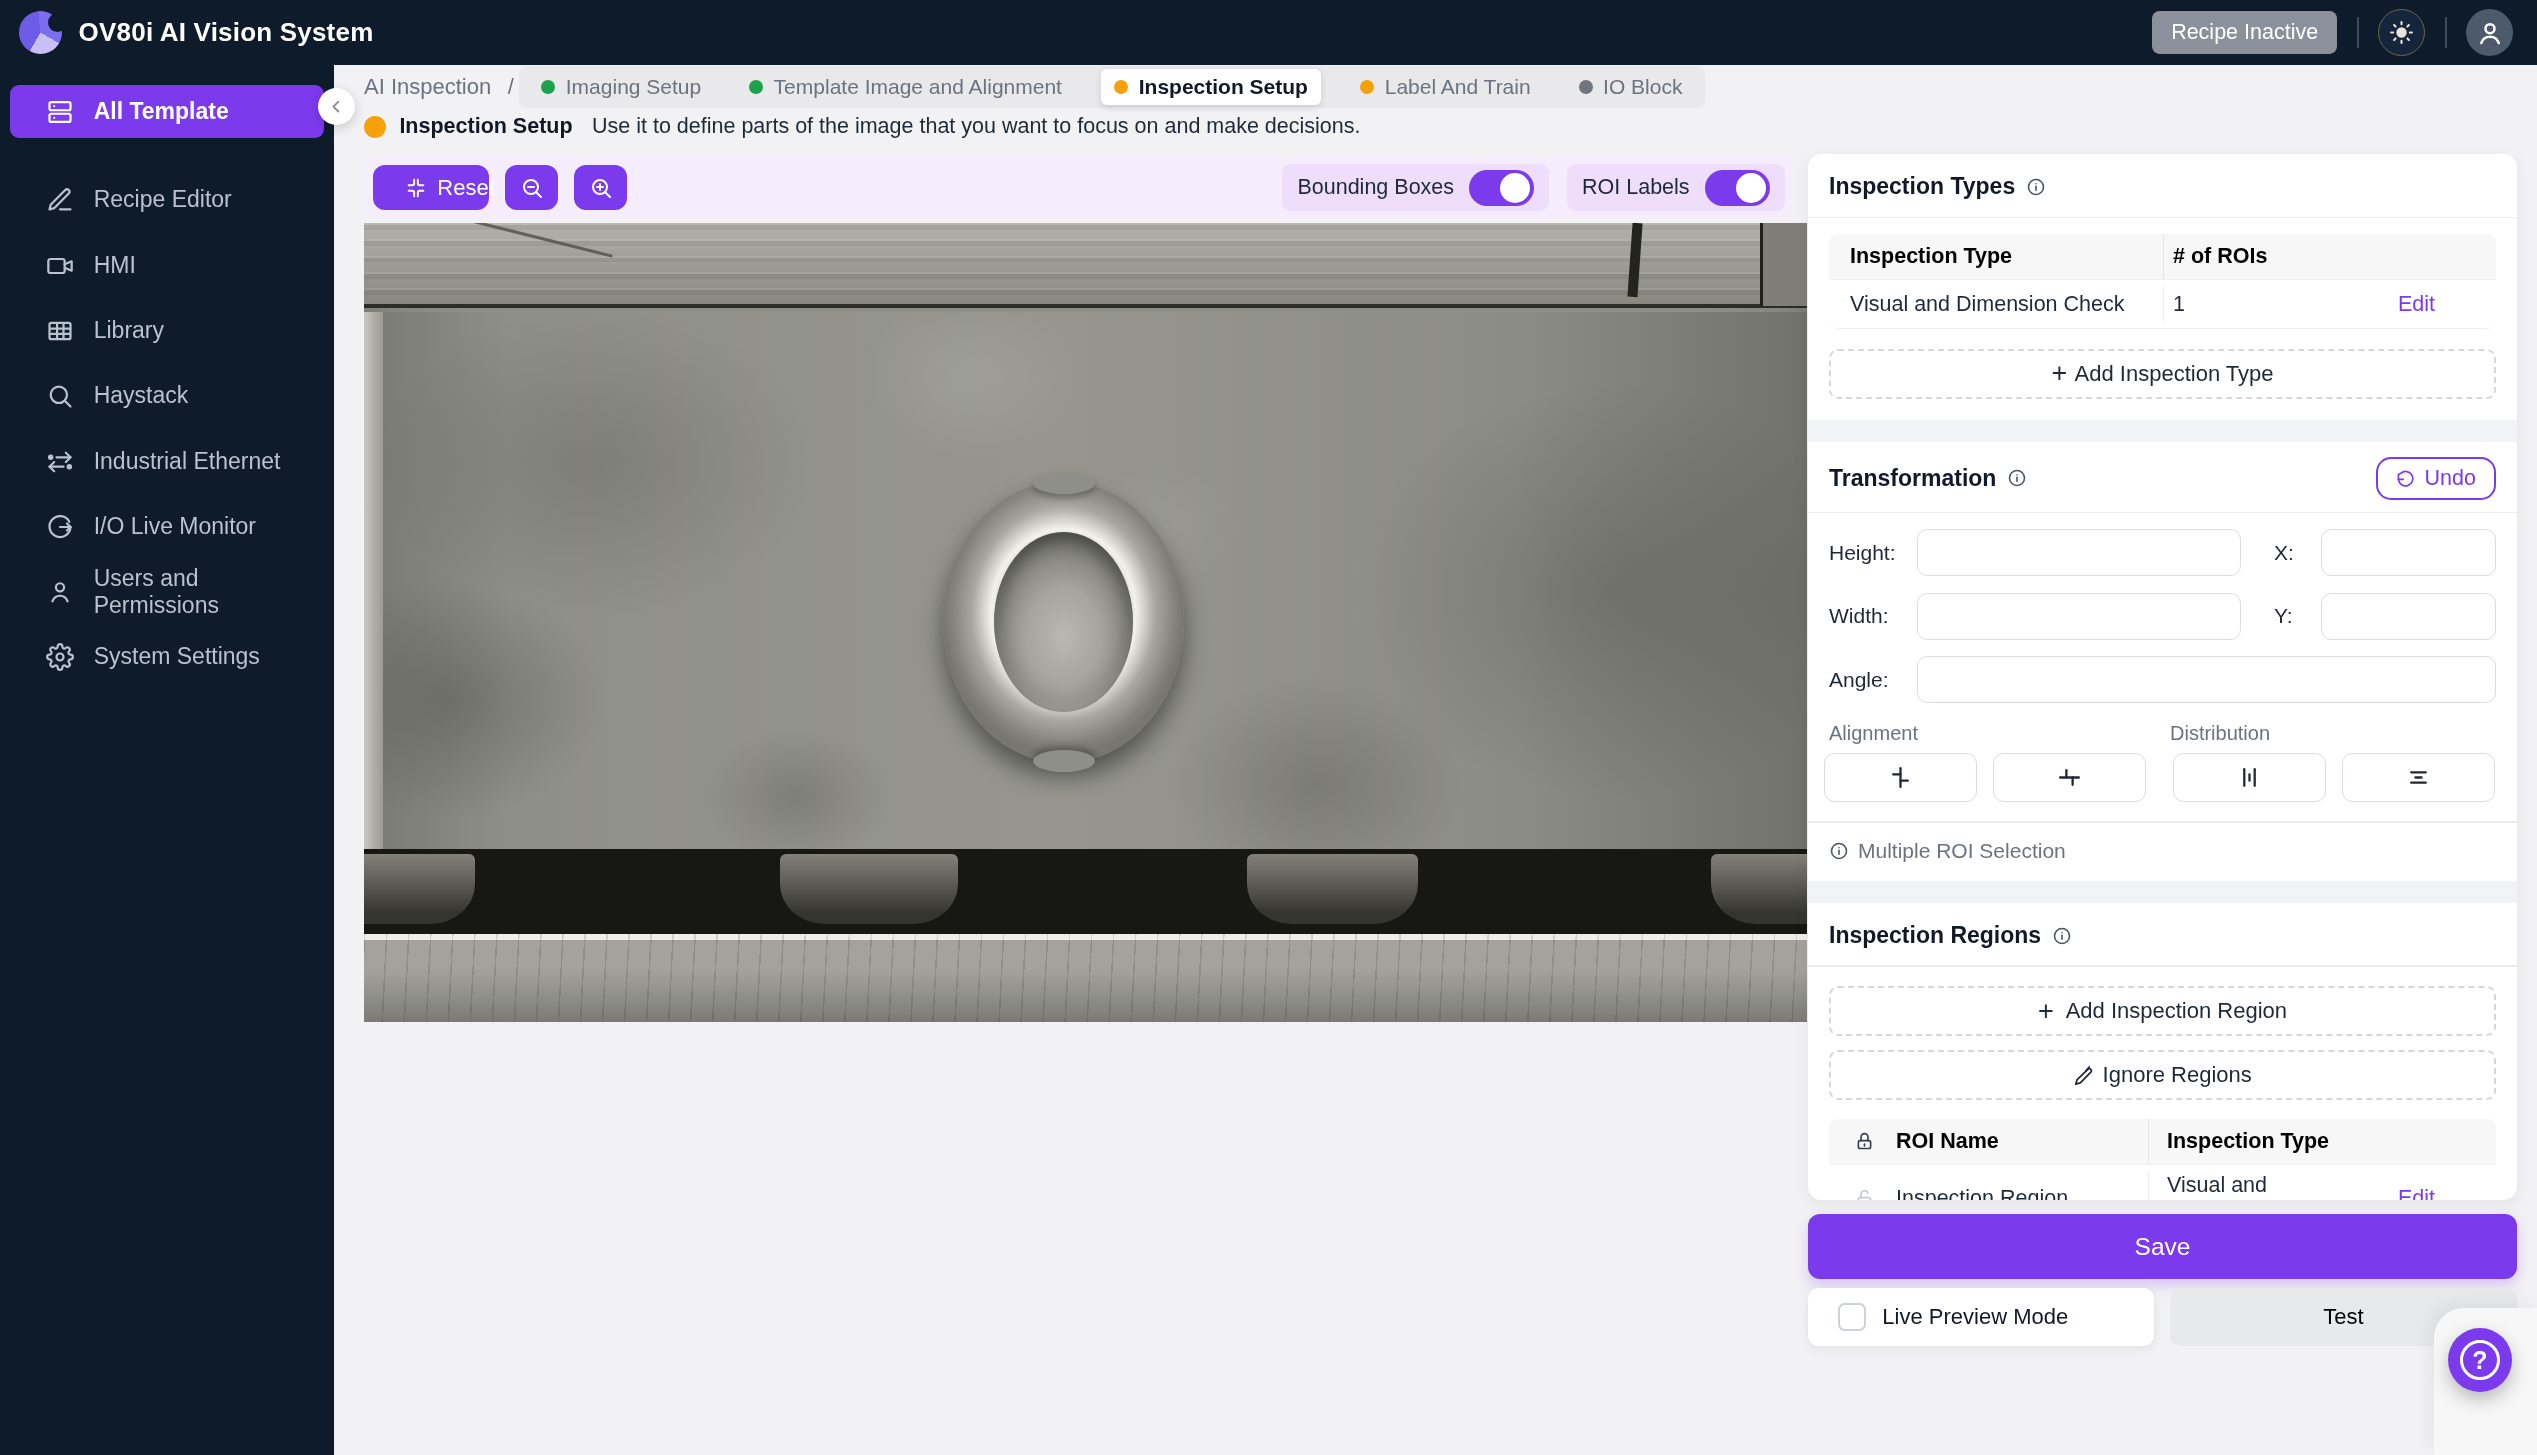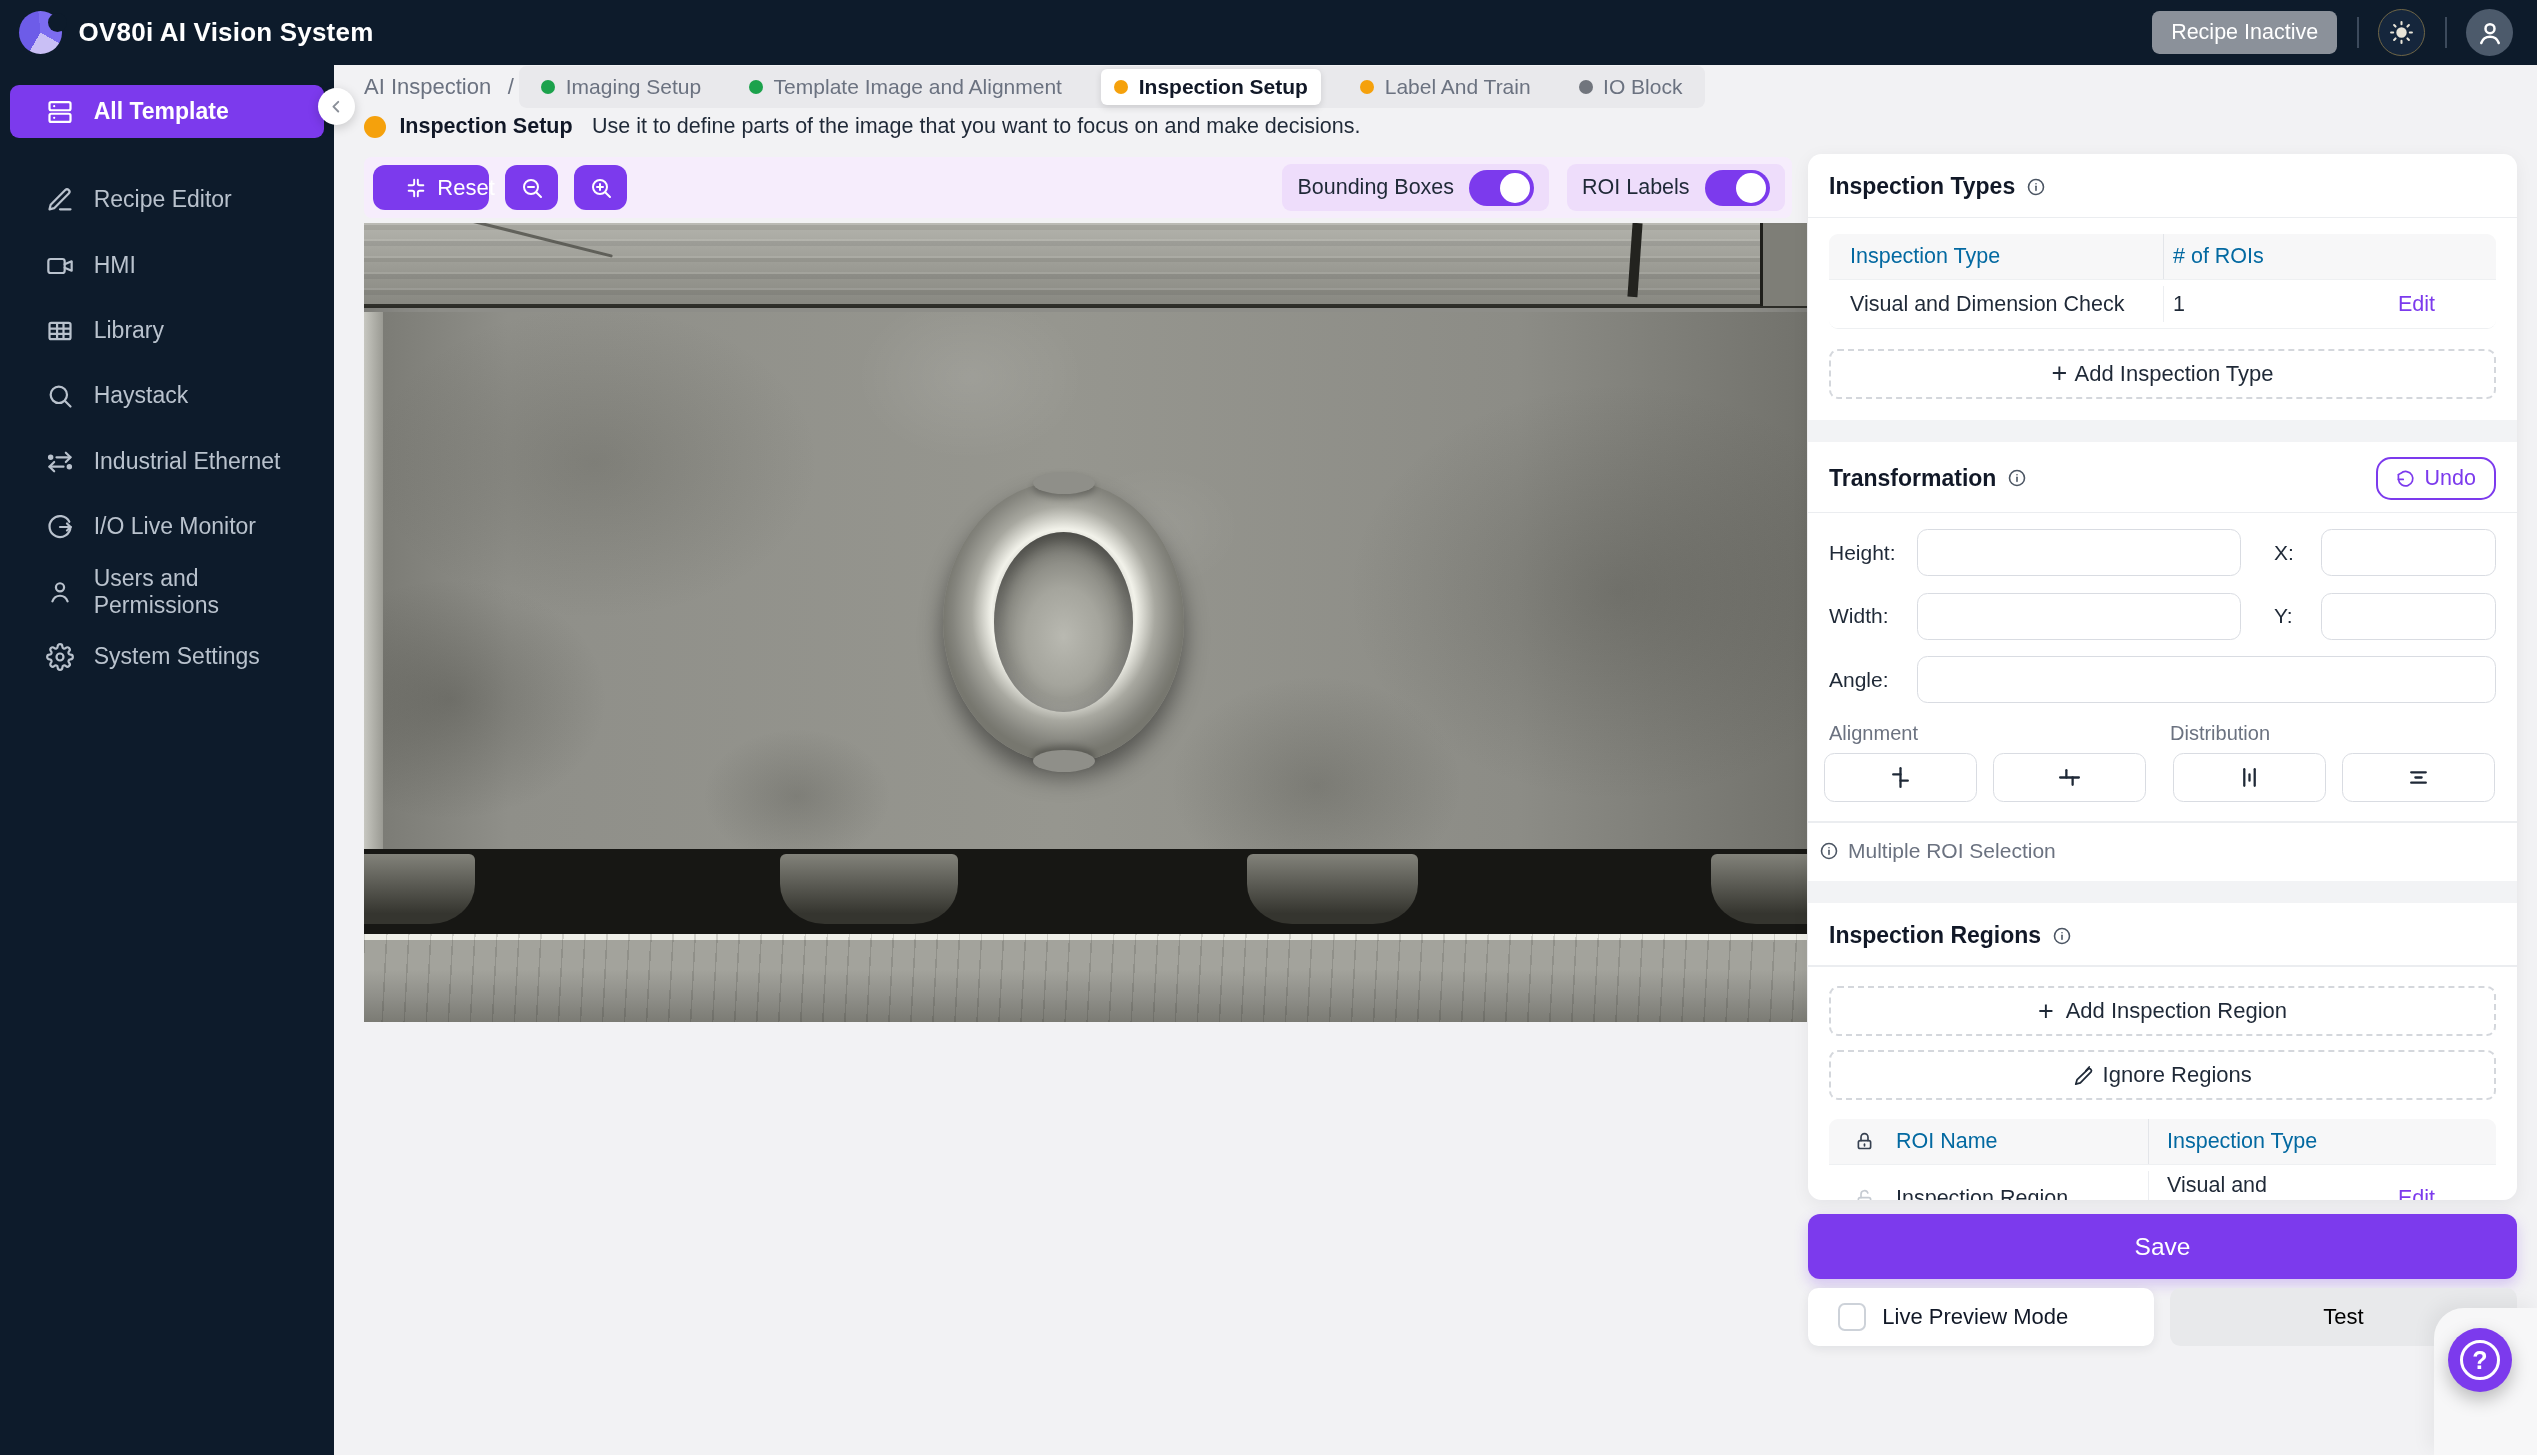--- a/index.html
+++ b/index.html
@@ -130,21 +130,21 @@
     background:#fff; border-radius:13.4px; box-shadow:0 4.5px 18px rgba(15,23,42,.06); overflow:hidden; }
   .sec-title { display:flex; align-items:center; gap:10.4px; font-size:23px; font-weight:700;
     color:#111827; padding:19.3px 21px 16.3px 21px; }
   .info-ic { color:#4b5563; }
   .hairline { height:1.5px; background:#ebedf0; }
   .gray-band { height:22px; background:#f2f3f5; }
 
   .tbl { margin:16.3px 21px 0 21px; border-radius:9px; overflow:hidden;
     border-bottom:1.5px solid #eef0f2; }
   .tbl-head { display:flex; align-items:center; background:#f7f7f8; height:45px;
-    font-weight:400; font-size:21.5px; color:#0369a1; }
+    font-weight:700; font-size:21.5px; color:#000000; }
   .tbl-row { display:flex; align-items:center; min-height:49px; font-size:21.5px; color:#1f2937;
     border-top:1.5px solid #eef0f2; background:#fff; padding:6px 0; }
   .c-type { width:334px; padding-left:21px; }
   .c-rois { width:208px; padding-left:9px; border-left:1.5px solid #eceef1; align-self:stretch;
     display:flex; align-items:center; }
   .tbl-head .c-rois { border-left:1.5px solid #e3e5e9; }
   .c-act { flex:1; text-align:left; padding-left:27px; }
   .edit-link { color:#7c3aed; cursor:pointer; }
 
   .dashed-btn { margin:19.3px 21px 0 21px; height:50px; border:2.2px dashed #d4d7dc; border-radius:9px;
@@ -166,21 +166,21 @@
   .x-label { width:47px; margin-left:33px; font-size:21px; color:#1f2937; }
   .in-half2 { width:172px; flex:1; }
   .in-full { flex:1; }
 
   .ad-labels { display:flex; padding:0 21px; margin-top:19.3px; font-size:20px; color:#6b7280; }
   .ad-labels .lab-align { width:341px; }
   .ad-btns { display:flex; padding:0 15px 0 15.6px; margin-top:7.4px; gap:16.3px; }
   .ad-btn { width:153px; height:49px; background:#fff; border:1.5px solid #d9dce2; border-radius:10.4px;
     display:flex; align-items:center; justify-content:center; color:#1f2937; cursor:pointer; }
   .ad-btn.gap-big { margin-left:10.4px; }
-  .note-row { display:flex; align-items:center; gap:9px; padding:0 11px; margin:16.3px 0 18px 0;
+  .note-row { display:flex; align-items:center; gap:9px; padding:0 21px; margin:16.3px 0 18px 0;
     font-size:21px; color:#6b7280; }
   .divider-inset { height:1.5px; background:#ebedf0; margin:19.3px 0 0 0; }
 
   .lockcol { width:67px; padding-left:25px; }
   .c-name { width:252px; }
   .c-itype { width:223px; border-left:1.5px solid #eceef1; padding-left:18px; align-self:stretch;
     display:flex; align-items:center; line-height:28px; }
   .tbl-head .c-itype { border-left:1.5px solid #e3e5e9; }
 
   

